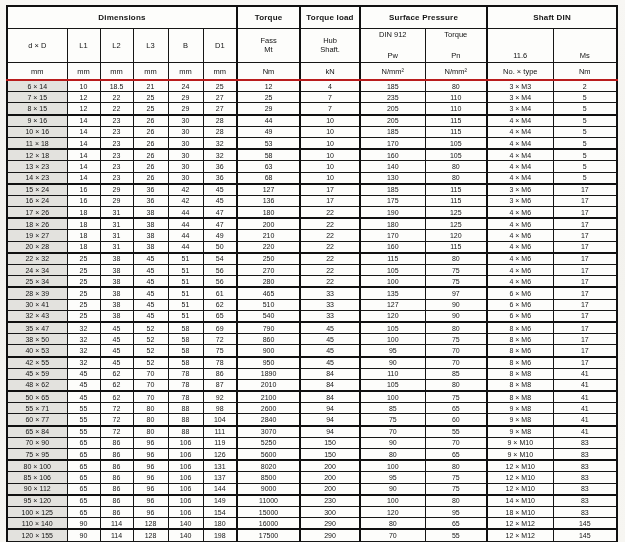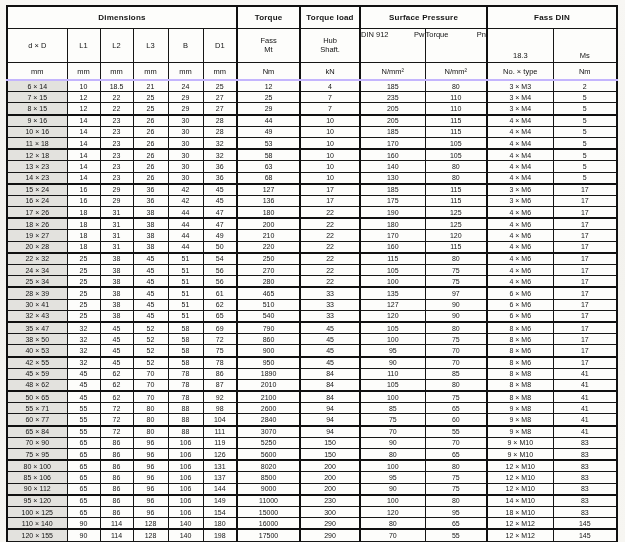--- a/index.html
+++ b/index.html
@@ -46,25 +46,25 @@
   col.c-mt  { width: 63px; }
   col.c-kn  { width: 60px; }
   col.c-pw  { width: 65px; }
   col.c-pn  { width: 62px; }
   col.c-no  { width: 66px; }
   col.c-ms  { width: 64px; }
 
   
   tr.band1 th { height: 21px; font-size: 8px; font-weight: bold; letter-spacing: 0.2px; }
   tr.band2 th { height: 33px; font-size: 7.5px; }
-  tr.units th { height: 16px; font-size: 7.5px; border-bottom: 2px solid #c4b5fd; margin-top: 48px; }
+  tr.units th { height: 16px; font-size: 7.5px; border-bottom: 2px solid #b91c1c; margin-top: 48px; }
   .twoline { line-height: 8.5px; display: block; }
   .stack {
-    display: flex; flex-direction: row; justify-content: space-between;
-    height: 29px; padding: 2px 0; text-align: right;
+    display: flex; flex-direction: column; justify-content: space-between;
+    height: 29px; padding: 2px 0;
   }
   .stack-bottom {
     display: flex; flex-direction: column; justify-content: flex-end;
     height: 29px; padding: 2px 0;
   }
 
   
   tbody td {
     height: 10.2px;
     font-size: 7px;
@@ -98,21 +98,21 @@
         <col class="c-pn">
         <col class="c-no">
         <col class="c-ms">
     </colgroup>
     <thead>
       <tr class="band1">
         <th colspan="6">Dimensions</th>
         <th class="sec">Torque</th>
         <th class="sec">Torque load</th>
         <th class="sec" colspan="2">Surface Pressure</th>
-        <th class="sec" colspan="2">Fass DIN</th>
+        <th class="sec" colspan="2">Shaft DIN</th>
       </tr>
       <tr class="band2">
         <th>d × D</th>
         <th>L1</th>
         <th>L2</th>
         <th>L3</th>
         <th>B</th>
         <th>D1</th>
         <th class="sec">
           <span class="twoline">Fass</span>
@@ -129,21 +129,21 @@
           </span>
         </th>
         <th>
           <span class="stack">
             <span class="twoline">Torque</span>
             <span class="twoline">Pn</span>
           </span>
         </th>
         <th class="sec">
           <span class="stack-bottom">
-            <span class="twoline">18.3</span>
+            <span class="twoline">11.6</span>
           </span>
         </th>
         <th>
           <span class="stack-bottom">
             <span class="twoline">Ms</span>
           </span>
         </th>
       </tr>
       <tr class="units">
         <th>mm</th>

